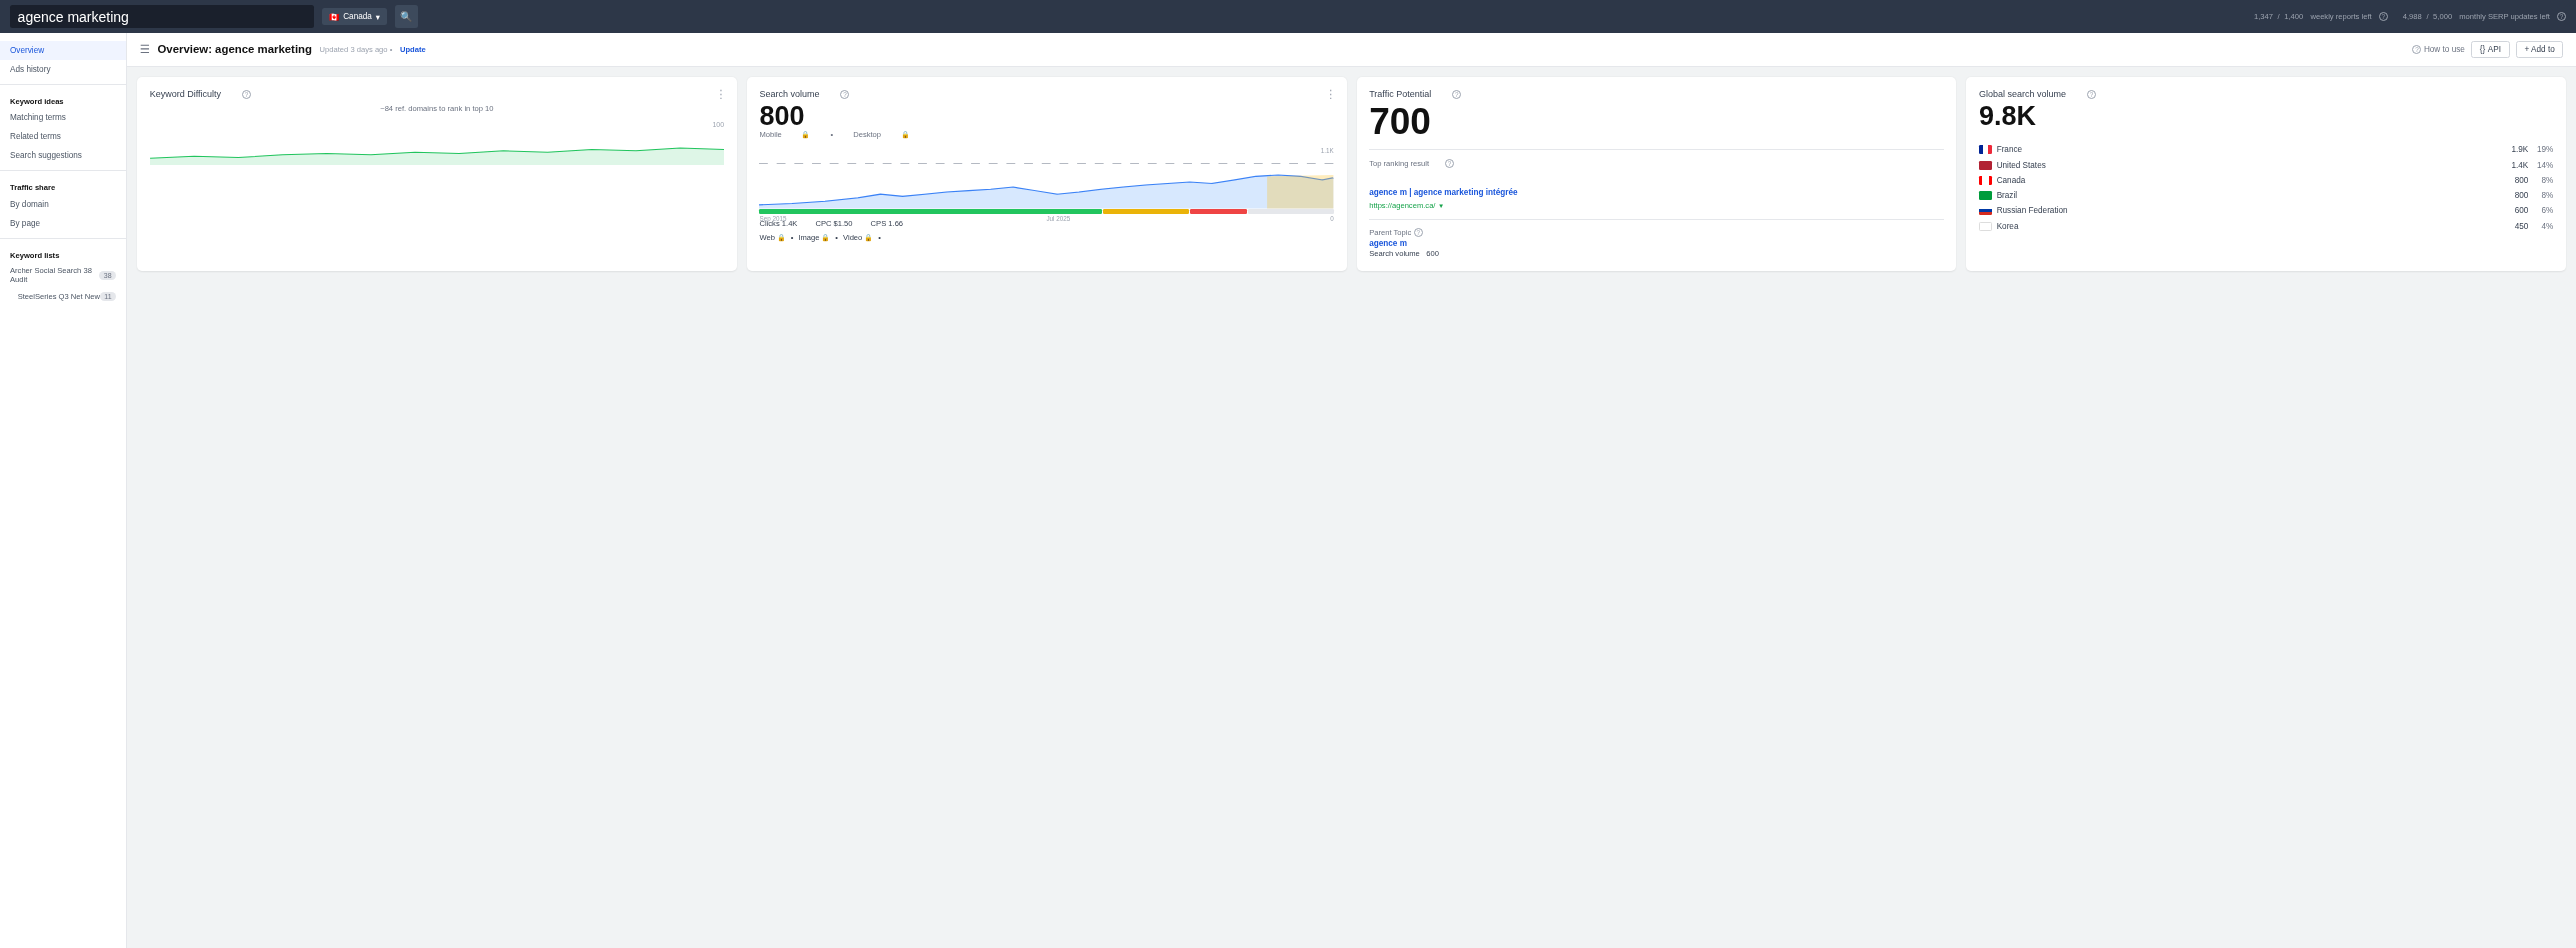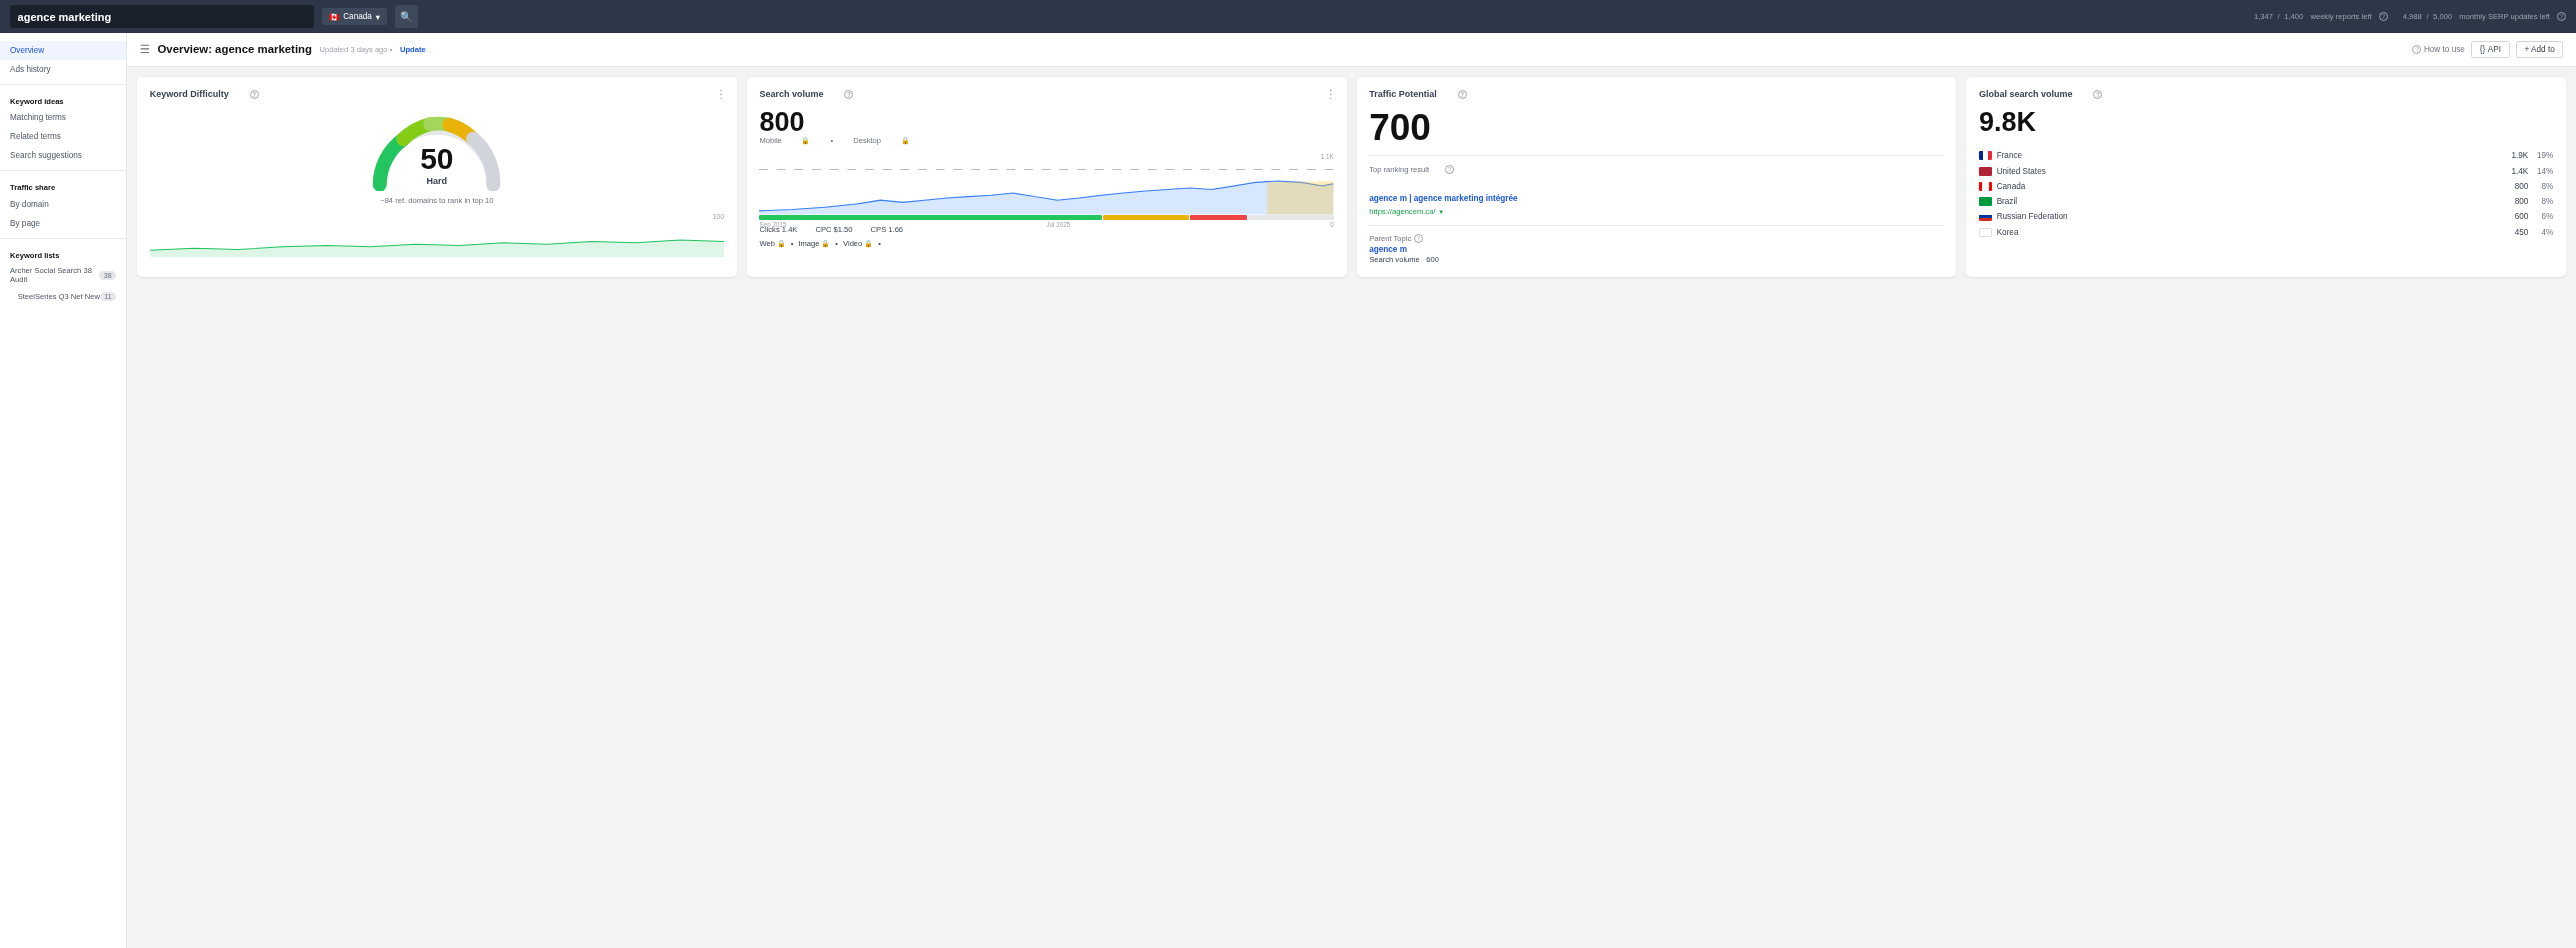--- a/index.html
+++ b/index.html
@@ -21,23 +21,22 @@
       background: #1a202c;
       border-radius: 2.5px;
       padding: 0 7.6px;
       height: 23px;
     }
     .search-input-wrap input {
       background: transparent;
       border: none;
       outline: none;
       color: #fff;
-      font-size: 11px;
+      font-size: 14px;
       width: 100%;
-      font-weight: bold;
     }
     .country-selector {
       display: flex;
       align-items: center;
       background: #3d4a5c;
       border-radius: 2.5px;
       padding: 3.8px 7.6px;
       color: #fff;
       cursor: pointer;
       gap: 3.8px;
@@ -205,26 +204,26 @@
     .card {
       background: #fff;
       border-radius: 5px;
       padding: 12.7px;
       box-shadow: 0 0.6px 1.9px rgba(0,0,0,0.08);
       position: relative;
       overflow: hidden;
     }
     .card-title {
       font-size: 9px;
-      font-weight: 700;
+      font-weight: 400;
       color: #374151;
       display: flex;
       align-items: center;
       gap: 21px;
-      margin-bottom: 10px;
+      margin-bottom: 4px;
     }
     .card-menu-icon {
       position: absolute;
       top: 10px;
       right: 10px;
       cursor: pointer;
       color: #9ca3af;
       font-size: 11.4px;
     }
     .help-icon {
@@ -490,40 +489,20 @@
 
     <div class="cards-grid">
 
       <div class="card">
         <div class="card-title">
           <span>Keyword Difficulty</span>
           <span class="help-icon">?</span>
         </div>
         <span class="card-menu-icon">⋮</span>
 
-        <div class="gauge-wrap">
-          <svg class="gauge-svg" viewBox="0 0 220 130">
-
-            <path d="M 20 120 A 90 90 0 0 1 200 120" fill="none" stroke="#e5e7eb" stroke-width="22" stroke-linecap="round"></path>
-
-            <path d="M 20 120 A 90 90 0 0 1 57 48" fill="none" stroke="#22c55e" stroke-width="22" stroke-linecap="round"></path>
-
-            <path d="M 57 48 A 90 90 0 0 1 100 24" fill="none" stroke="#84cc16" stroke-width="22" stroke-linecap="round"></path>
-
-            <path d="M 100 24 A 90 90 0 0 1 130 25" fill="none" stroke="#a3d65c" stroke-width="22" stroke-linecap="round"></path>
-
-            <path d="M 130 25 A 90 90 0 0 1 168 47" fill="none" stroke="#eab308" stroke-width="22" stroke-linecap="round"></path>
-
-            <path d="M 168 47 A 90 90 0 0 1 200 120" fill="none" stroke="#d1d5db" stroke-width="22" stroke-linecap="round"></path>
-          </svg>
-          <div class="gauge-center">
-            <div class="gauge-number">50</div>
-            <div class="gauge-label">Hard</div>
-          </div>
-        </div>
         <div class="gauge-sub">~84 ref. domains to rank in top 10</div>
 
         <div class="kd-mini-chart">
           <div class="kd-chart-label">100</div>
           <svg viewBox="0 0 260 65" preserveAspectRatio="none">
             <polyline points="0,55 20,52 40,54 60,50 80,48 100,50 120,46 140,48 160,44 180,46 200,42 220,44 240,40 260,42" fill="none" stroke="#22c55e" stroke-width="1.5"></polyline>
             <polygon points="0,65 0,55 20,52 40,54 60,50 80,48 100,50 120,46 140,48 160,44 180,46 200,42 220,44 240,40 260,42 260,65" fill="rgba(34,197,94,0.15)"></polygon>
           </svg>
         </div>
       </div>

